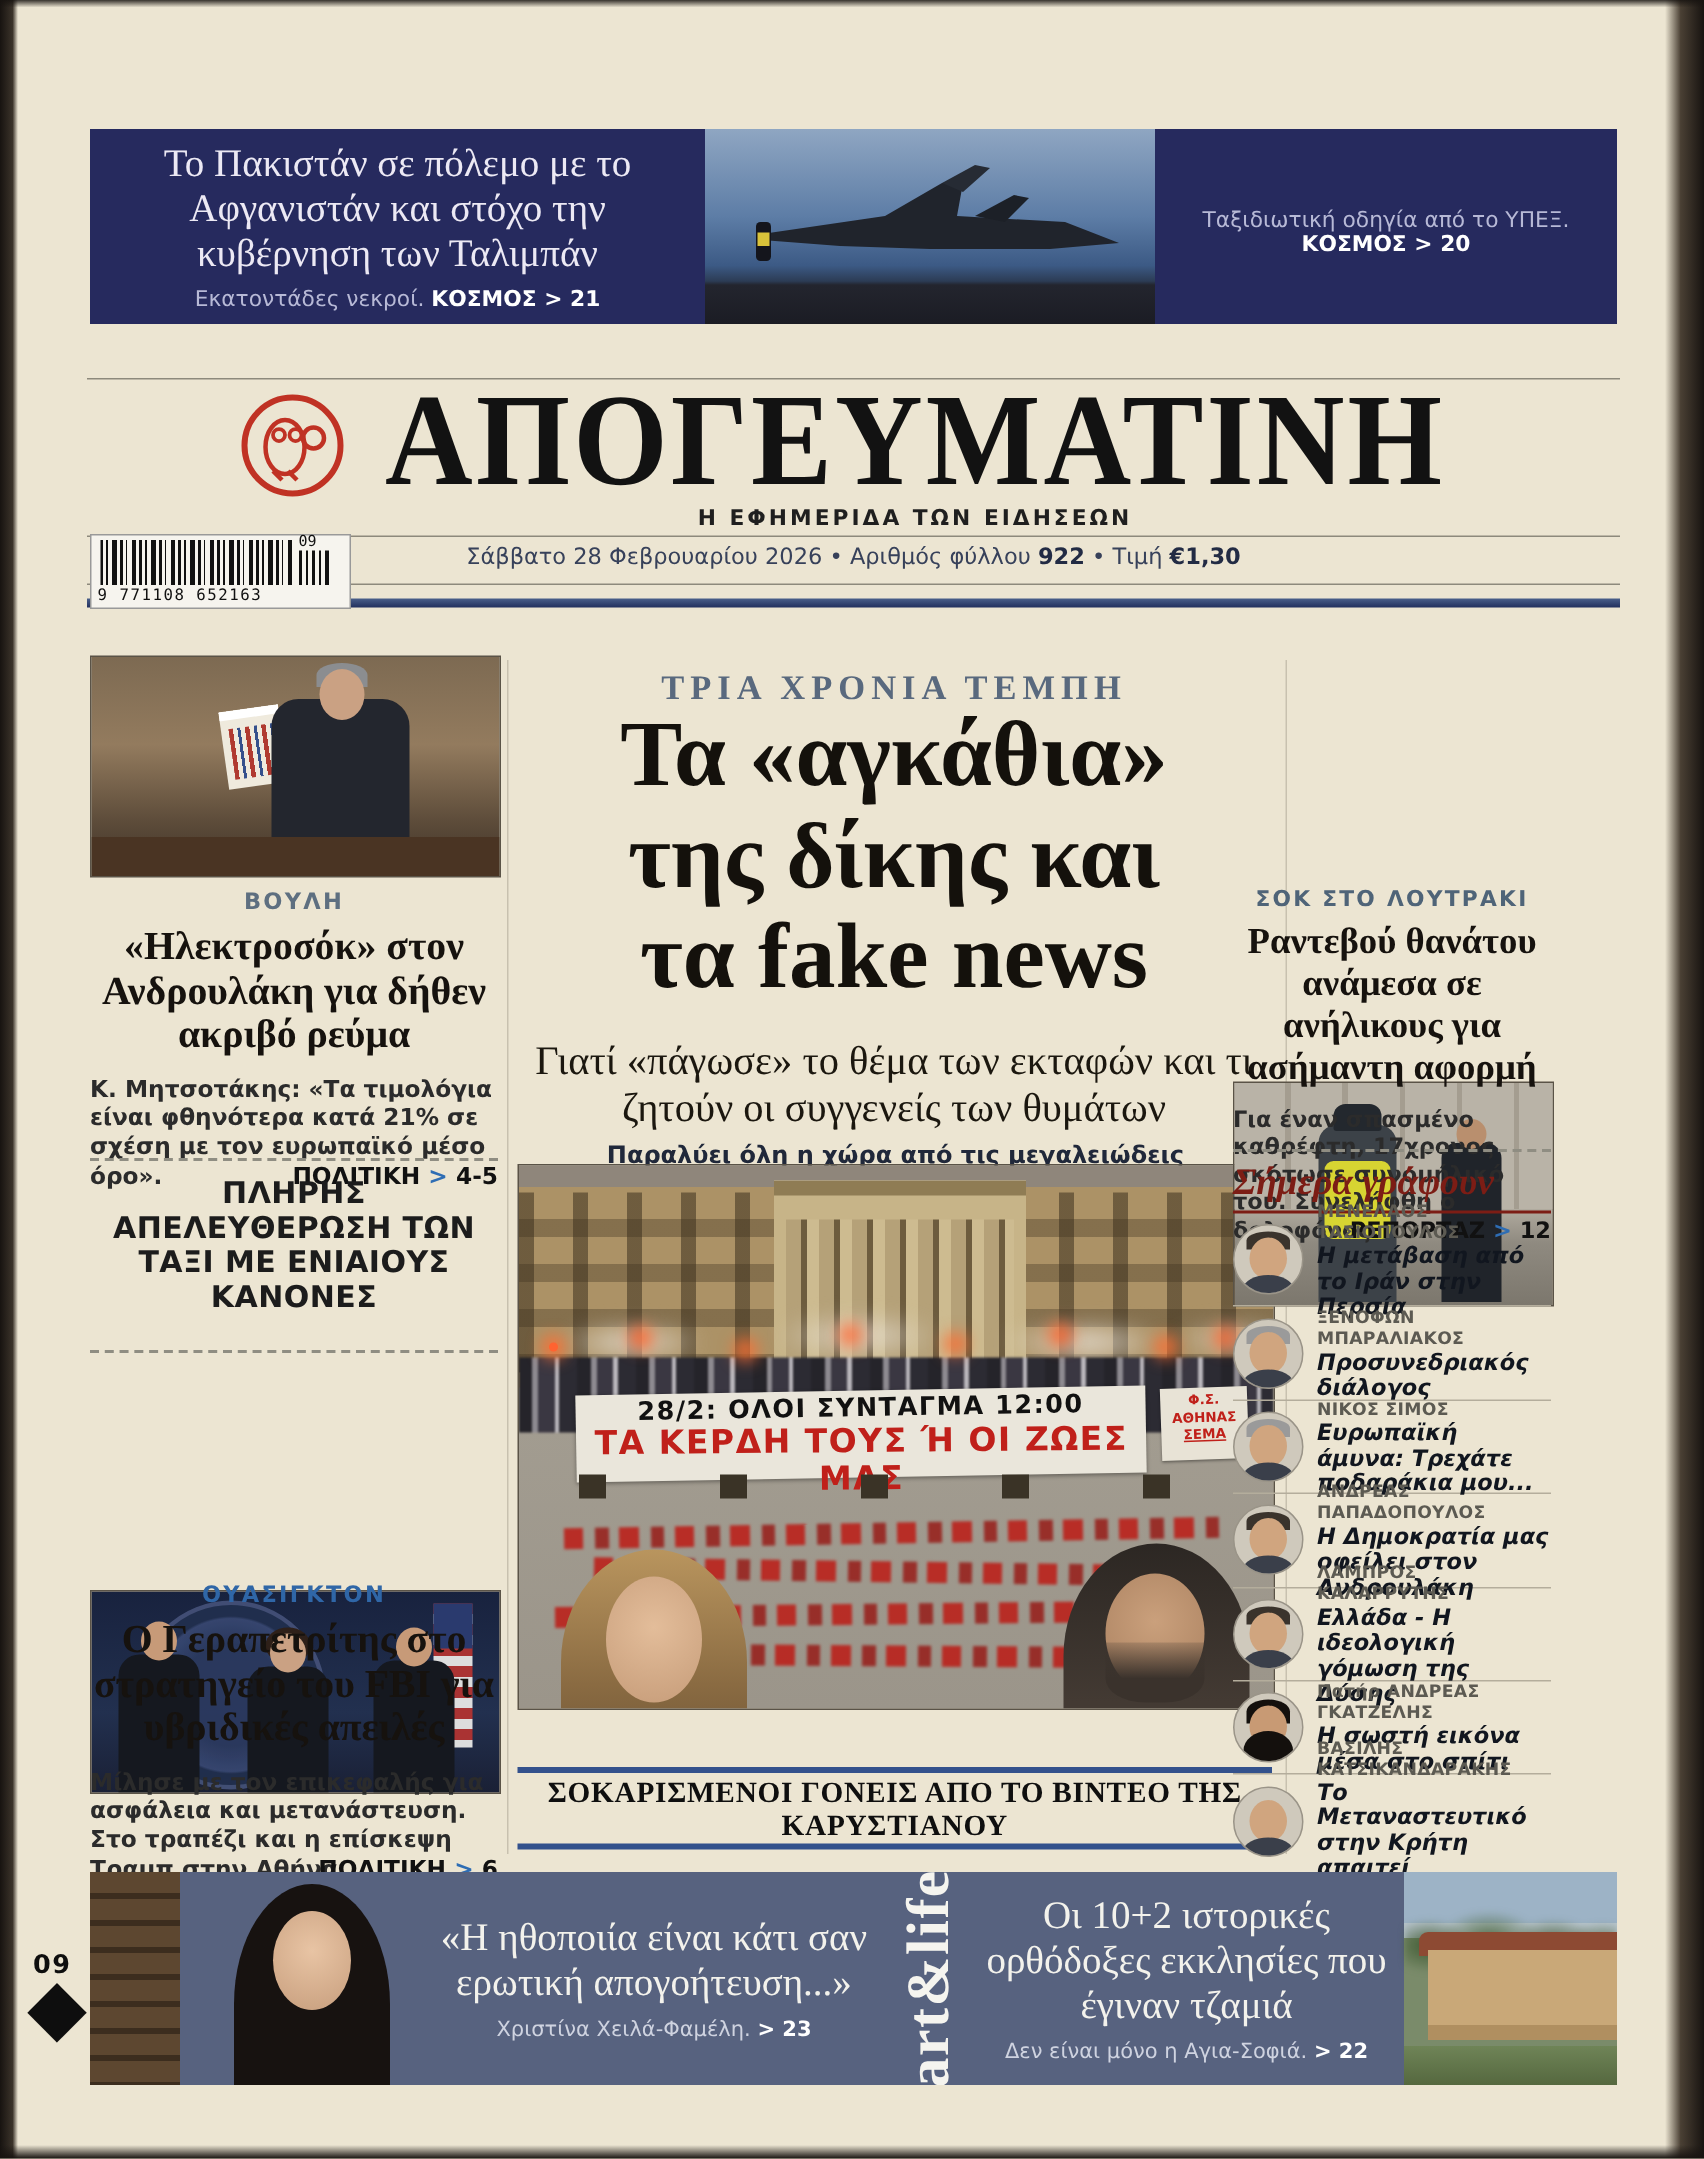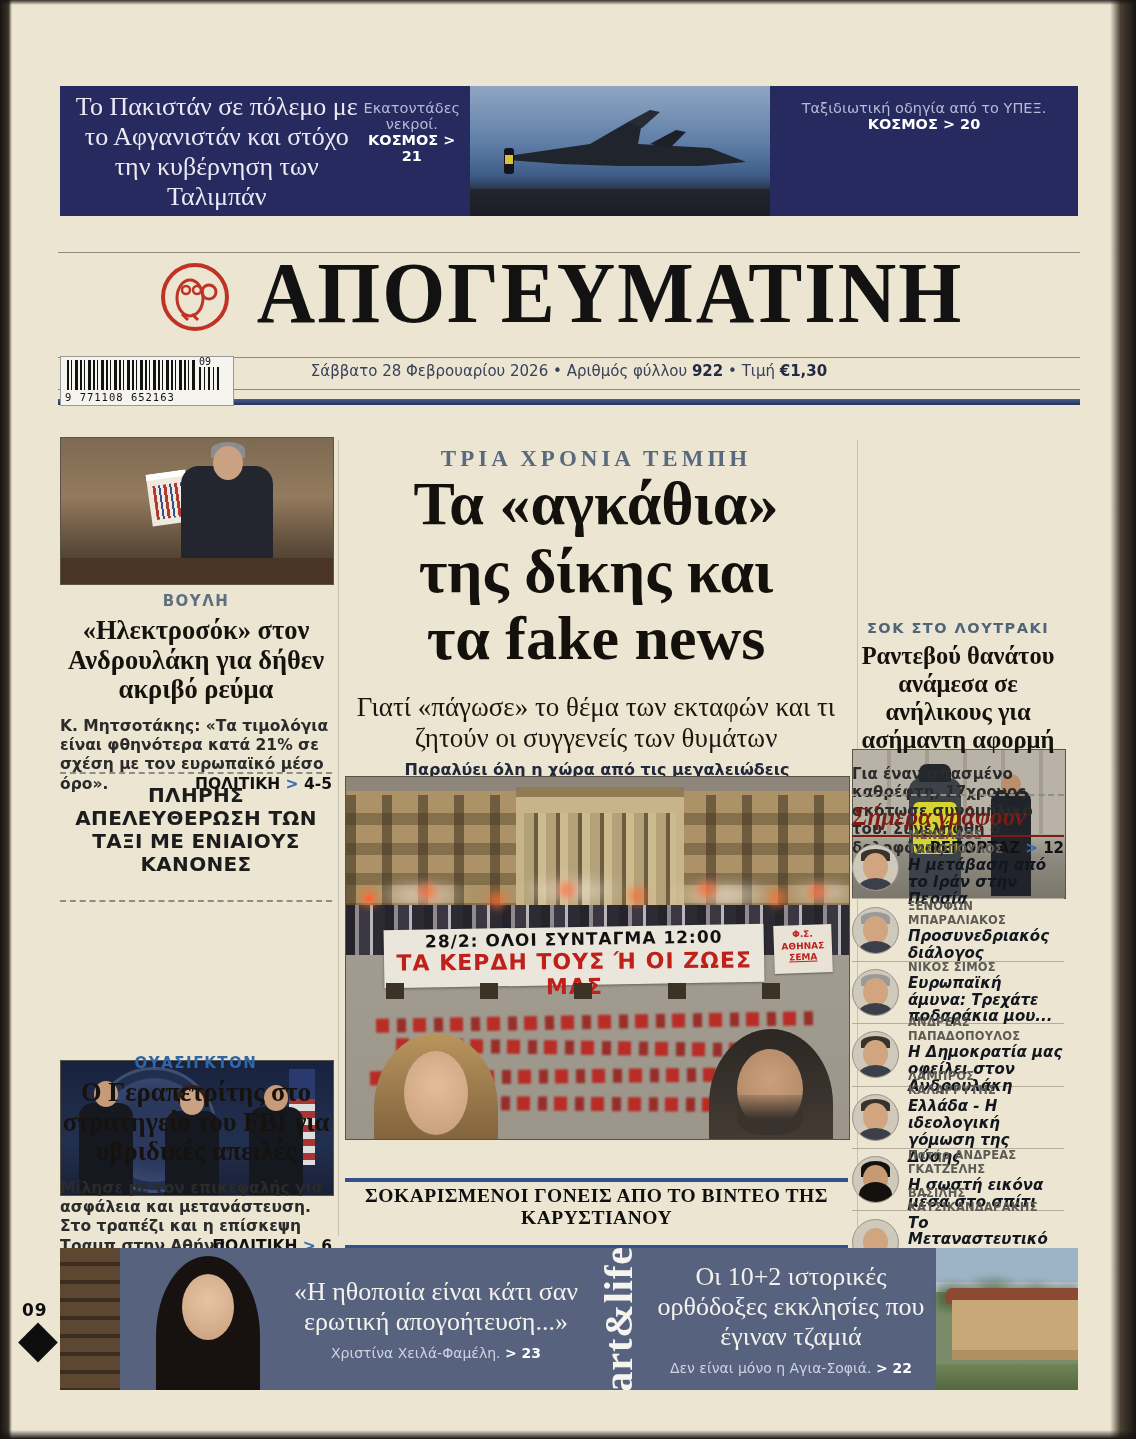--- a/index.html
+++ b/index.html
@@ -11,21 +11,21 @@
   .edge-right{right:0;top:0;width:26px;height:100%;background:linear-gradient(270deg,#171310,#4a4034 60%,rgba(74,64,52,0));}
   .edge-top{left:0;top:0;width:100%;height:5px;background:linear-gradient(180deg,rgba(23,19,16,.85),rgba(23,19,16,0));}
   .edge-bottom{left:0;bottom:0;width:100%;height:9px;background:linear-gradient(0deg,#171310,rgba(23,19,16,0));}
 
   .serif{font-family:"Liberation Serif","DejaVu Serif",serif;}
   .chev{color:#2e6db4;font-weight:bold;}
   .chev-w{color:#fff;font-weight:bold;}
 
   
   .topbanner{position:absolute;left:60px;top:86px;width:1018px;height:130px;background:#262a5e;display:flex;z-index:2;}
-  .tb-col{display:flex;flex-direction:row;justify-content:center;text-align:center;padding:6px 10px;}
+  .tb-col{display:flex;flex-direction:column;justify-content:center;text-align:center;padding:6px 10px;}
   .tb-left{width:390px;}
   .tb-right{flex:1;}
   .tb-head{font-family:"Liberation Serif","DejaVu Serif",serif;color:#ece9f4;font-size:26px;line-height:1.16;font-weight:500;}
   .tb-dek{margin-top:8px;color:#b7b9d6;font-size:14.5px;}
   .tb-dek b{color:#fff;}
   .tb-photo{position:relative;width:300px;height:130px;overflow:hidden;background:linear-gradient(180deg,#8fa6c2 0%,#5d7da6 45%,#3c5a85 70%,#2c3c55 78%,#23252e 80%,#1b1c24 100%);}
   .jet{position:absolute;left:30px;top:18px;width:250px;height:90px;}
   .deckman{position:absolute;left:34px;top:62px;width:10px;height:26px;background:#14151c;border-radius:3px;}
   .deckman:after{content:"";position:absolute;left:1px;top:7px;width:8px;height:9px;background:#d8c23a;}
 
@@ -57,21 +57,21 @@
   .vrule-a{left:338px;} .vrule-b{left:857px;}
 
   
   .kicker{font-weight:bold;letter-spacing:1.5px;text-align:center;font-size:15px;}
   .headline{font-family:"Liberation Serif","DejaVu Serif",serif;text-align:center;color:#16120e;}
   .body-txt{font-size:15.5px;line-height:1.24;color:#2b2b2b;font-weight:600;position:relative;}
   .sect-abs{position:absolute;right:0;bottom:0;font-weight:bold;color:#111;background:transparent;}
   .dashes{border-top:2px dashed #8f8d82;height:0;}
 
   .col-left{position:absolute;left:60px;width:272px;}
-  .col-right{position:absolute;left:852px;width:212px;margin-top:28px;}
+  .col-right{position:absolute;left:822px;width:212px;}
 
   
   .photo{position:relative;overflow:hidden;border:1px solid #5a5347;}
   .ph1{background:linear-gradient(180deg,#7d6a52 0%,#937b5e 40%,#5d4c3a 75%,#3e3227 100%);}
   .ph1 .fig{position:absolute;left:120px;top:28px;width:92px;height:118px;background:#23262e;border-radius:18px 18px 0 0;}
   .ph1 .head{position:absolute;left:152px;top:8px;width:30px;height:34px;background:#caa183;border-radius:50%;}
   .ph1 .hair{position:absolute;left:150px;top:4px;width:34px;height:16px;background:#8b8d90;border-radius:50% 50% 0 0;}
   .ph1 .paper{position:absolute;left:88px;top:34px;width:40px;height:52px;background:#efeadd;transform:rotate(-8deg);box-shadow:inset 0 6px 0 #fff;}
   .ph1 .paper:after{content:"";position:absolute;left:5px;top:12px;width:30px;height:34px;
      background:repeating-linear-gradient(90deg,#b03a30 0 3px,transparent 3px 6px,#35508c 6px 8px,transparent 8px 11px);}
@@ -152,21 +152,21 @@
   .mp-port-l .face{left:58px;top:28px;width:64px;height:84px;background:radial-gradient(circle at 50% 40%,#e3bd9a,#c69c79);}
   .mp-port-r .hair{left:18px;top:6px;width:124px;height:150px;border-radius:50% 50% 0 0;
      background:linear-gradient(180deg,#2c2723,#433a33 70%);}
   .mp-port-r .face{left:46px;top:26px;width:66px;height:80px;background:radial-gradient(circle at 50% 40%,#caa07c,#a87f5e);}
   .mp-port-r .beard{position:absolute;left:46px;top:72px;width:66px;height:40px;border-radius:0 0 40% 40%;
      background:linear-gradient(180deg,rgba(60,52,46,.2),#3a322c 60%);}
 
   .cap-bar{position:absolute;left:345px;top:1178px;width:503px;}
   .cap-rule{height:4px;background:#33518c;}
   .cap-txt{font-family:"Liberation Serif","DejaVu Serif",serif;font-weight:bold;font-size:19.5px;
-     text-align:center;color:#0f0f0f;padding:3px 0 16px;letter-spacing:.5px;}
+     text-align:center;color:#0f0f0f;padding:3px 0 0;letter-spacing:.5px;}
 
   
   .colhdr{font-family:Liberation Serif, serif;font-weight:bold;font-style:italic;
      font-size:25px;color:#7c1d15;border-bottom:2px solid #7c1d15;padding-bottom:4px;}
   .colrow{display:flex;align-items:center;gap:9px;height:61.4px;}
   .colrow + .colrow{border-top:1px solid #b4ad9c;}
   .av{width:45px;height:45px;border-radius:50%;flex:0 0 45px;border:1px solid #9a9488;position:relative;overflow:hidden;background:#cfc9bc;}
   .av i{position:absolute;left:10px;top:8px;width:25px;height:28px;border-radius:50%;background:#d0a57f;}
   .av u{position:absolute;left:6px;bottom:-6px;width:33px;height:18px;border-radius:50% 50% 0 0;background:#3a3f4a;}
   .av s{position:absolute;left:8px;top:4px;width:29px;height:12px;border-radius:50% 50% 0 0;background:#8a8a8a;}
@@ -245,20 +245,21 @@
   <div class="mast-rule-top"></div>
   <svg class="logo" viewBox="0 0 70 70">
     <circle cx="35" cy="35" r="32" fill="none" stroke="#c03224" stroke-width="4"></circle>
     <ellipse cx="30" cy="36" rx="13" ry="18" fill="none" stroke="#c03224" stroke-width="3"></ellipse>
     <circle cx="26" cy="28" r="4" fill="none" stroke="#c03224" stroke-width="2.5"></circle>
     <circle cx="37" cy="28" r="4" fill="none" stroke="#c03224" stroke-width="2.5"></circle>
     <circle cx="49" cy="30" r="7" fill="none" stroke="#c03224" stroke-width="3"></circle>
     <path d="M22 52 L28 58 M32 52 L38 58" stroke="#c03224" stroke-width="3" fill="none"></path>
   </svg>
   <h1 class="mast-title" style="margin:0;">ΑΠΟΓΕΥΜΑΤΙΝΗ</h1>
+  <div class="mast-sub">Η ΕΦΗΜΕΡΙΔΑ ΤΩΝ ΕΙΔΗΣΕΩΝ</div>
 
   <div class="rule-thin1"></div>
   <div class="dateline">
     <span>Σάββατο 28 Φεβρουαρίου 2026</span>
     <span>•</span>
     <span>Αριθμός φύλλου</span>
     <b>922</b>
     <span>•</span>
     <span>Τιμή</span>
     <b>€1,30</b>

